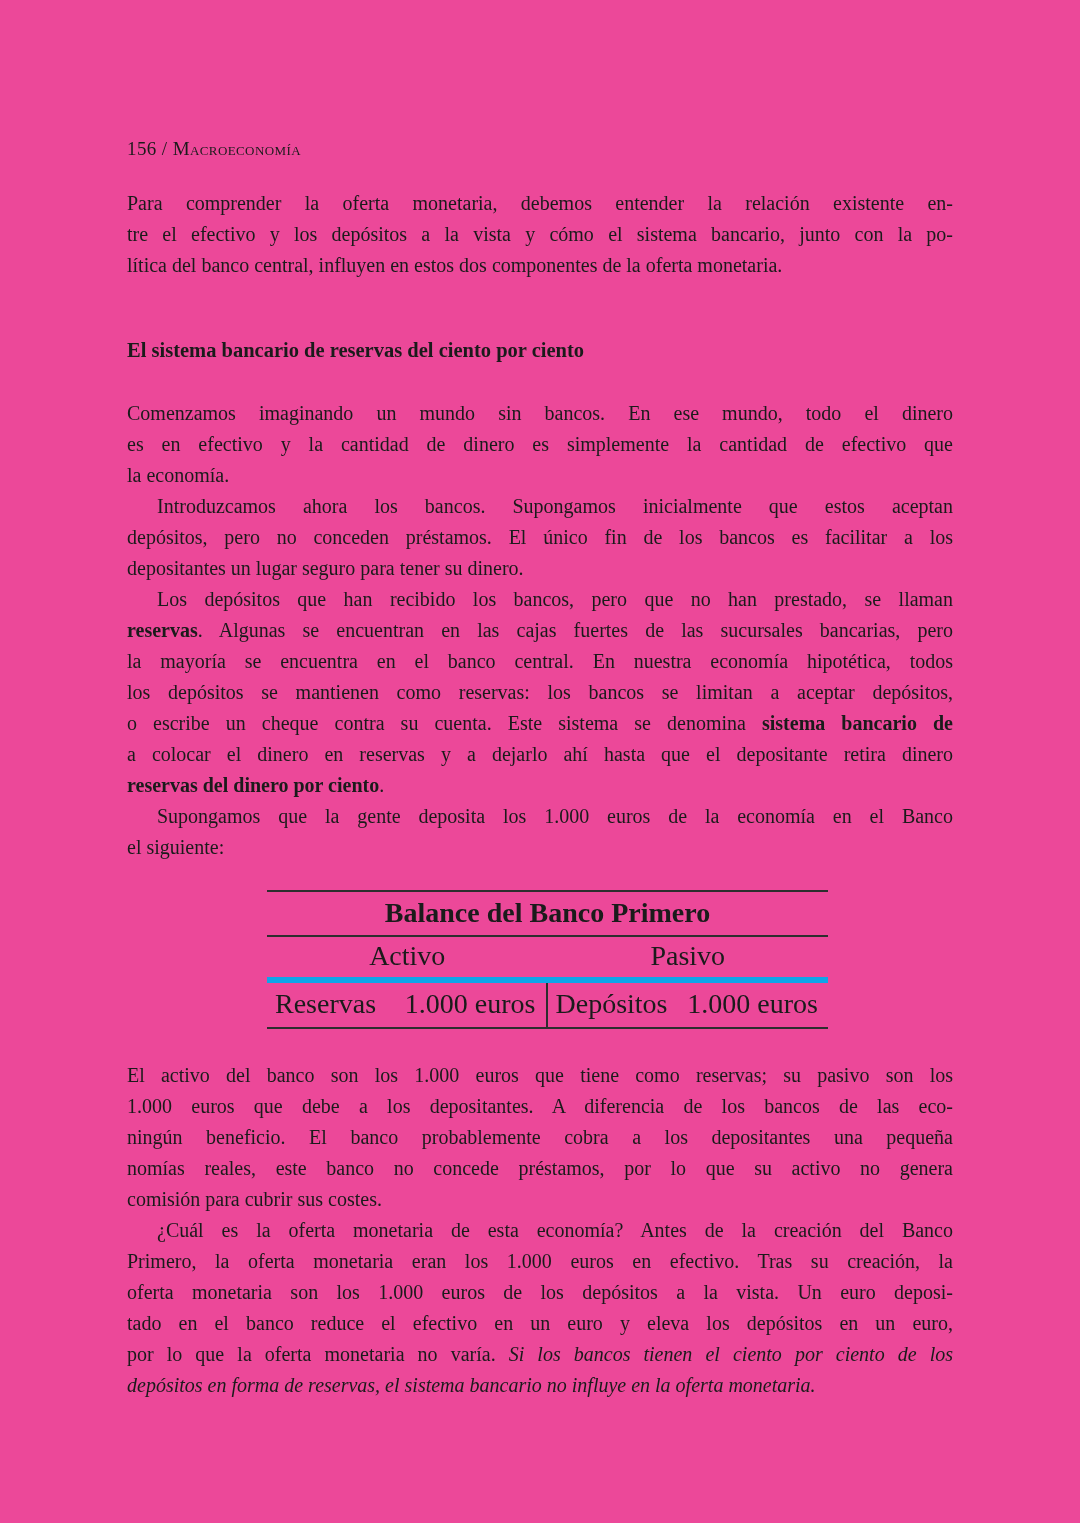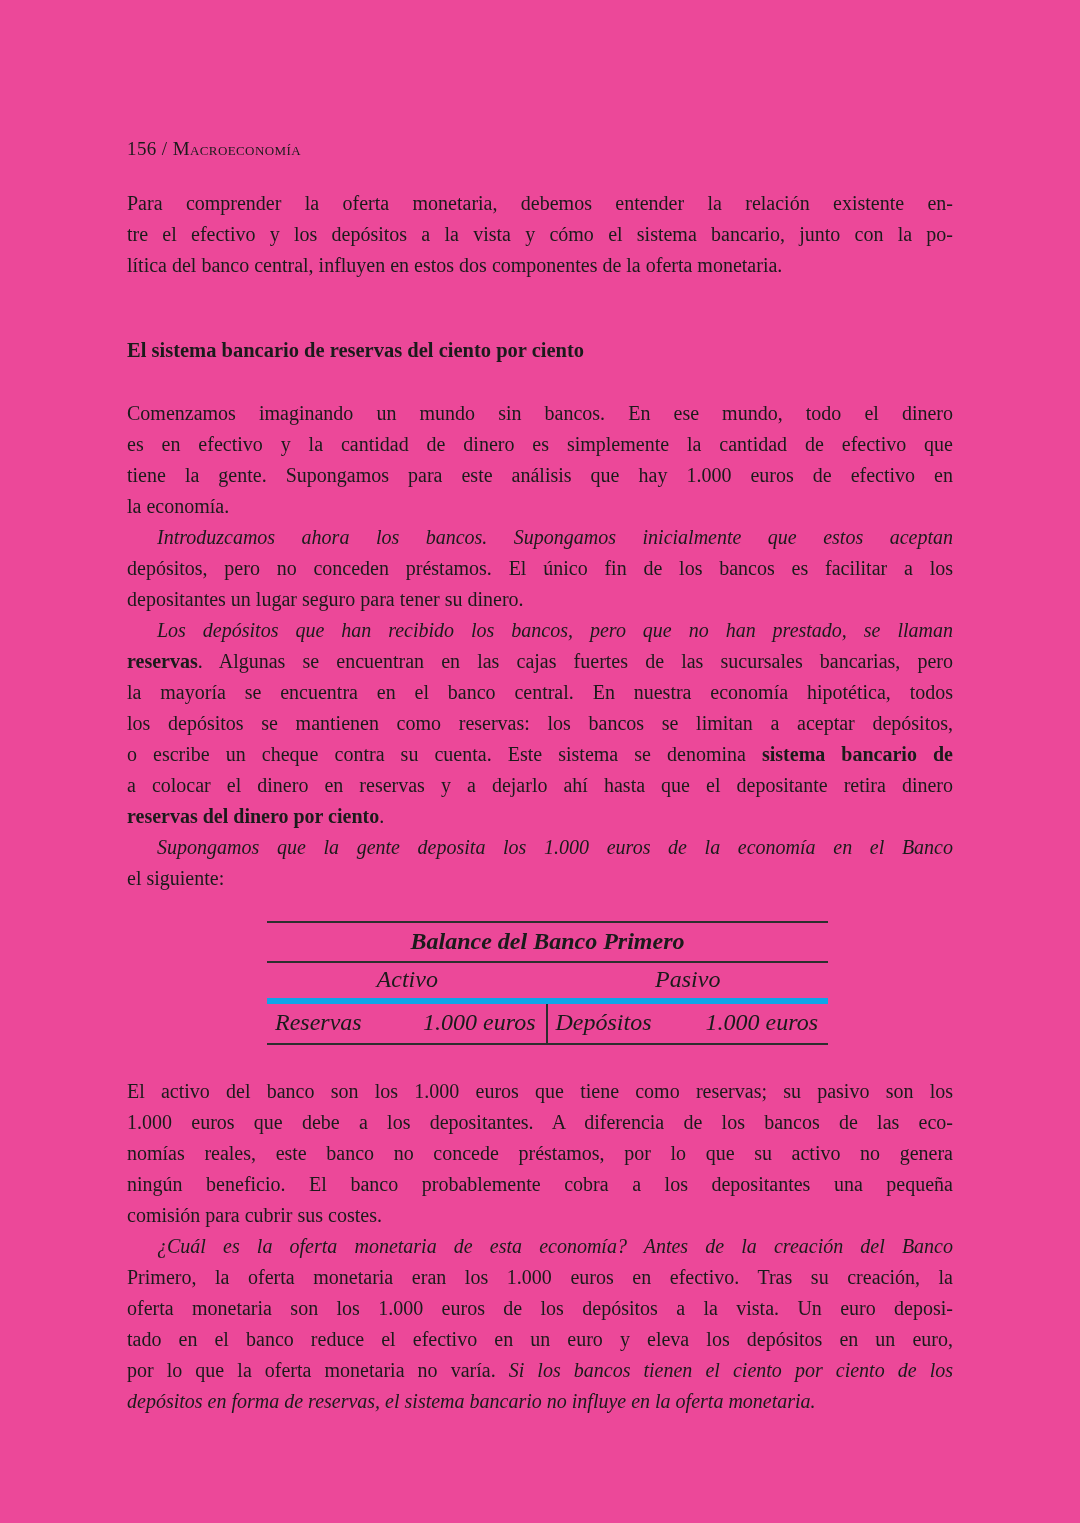--- a/index.html
+++ b/index.html
@@ -24,37 +24,36 @@
   }
   .para { }
   .tline {
     line-height: 31px;
     min-height: 31px;
   }
   .tline.just {
     text-align: justify;
     text-align-last: justify;
   }
-  .tline.ind { text-indent: 30px; font-style: italic; }
+  .tline.ind { text-indent: 30px; }
   .b { font-weight: bold; }
   .i { font-style: italic; }
   .section-heading {
     font-weight: bold;
     font-size: 20.5px;
     margin-top: 58px;
     margin-bottom: 36px;
   }
   
   .btable {
     width: 561px;
     margin: 27px 0 31px 140px;
     border-top: 2px solid #2e2e2e;
     border-bottom: 2px solid #2e2e2e;
-    font-size: 24px;
-    font-style: italic;
+    font-size: 28px;
   }
   .bt-title {
     text-align: center;
     font-weight: bold;
     padding: 5px 0 6px 0;
     border-bottom: 2px solid #2e2e2e;
   }
   .bt-head {
     display: flex;
     border-bottom: 6px solid #0ea5e9;
@@ -85,21 +84,20 @@
       <div class="tline just"><span>Para comprender la oferta monetaria, debemos entender la relación existente en-</span></div>
       <div class="tline just"><span>tre el efectivo y los depósitos a la vista y cómo el sistema bancario, junto con la po-</span></div>
       <div class="tline"><span>lítica del banco central, influyen en estos dos componentes de la oferta monetaria.</span></div>
     </div>
 
   <div class="section-heading">El sistema bancario de reservas del ciento por ciento</div>
 
   <div class="para">
       <div class="tline just"><span>Comenzamos imaginando un mundo sin bancos. En ese mundo, todo el dinero</span></div>
       <div class="tline just"><span>es en efectivo y la cantidad de dinero es simplemente la cantidad de efectivo que</span></div>
-      <div class="tline just"><span>tiene la gente. Supongamos para este análisis que hay 1.000 euros de efectivo en</span></div>
       <div class="tline"><span>la economía.</span></div>
     </div>
   <div class="para">
       <div class="tline just ind"><span>Introduzcamos ahora los bancos. Supongamos inicialmente que estos aceptan</span></div>
       <div class="tline just"><span>depósitos, pero no conceden préstamos. El único fin de los bancos es facilitar a los</span></div>
       <div class="tline"><span>depositantes un lugar seguro para tener su dinero.</span></div>
     </div>
   <div class="para">
       <div class="tline just ind"><span>Los depósitos que han recibido los bancos, pero que no han prestado, se llaman</span></div>
       <div class="tline just"><span class="b">reservas</span><span>. Algunas se encuentran en las cajas fuertes de las sucursales bancarias, pero</span></div>
@@ -128,22 +126,22 @@
       <div class="bt-cell">
         <span>Depósitos</span>
         <span>1.000 euros</span>
       </div>
     </div>
   </div>
 
   <div class="para">
       <div class="tline just"><span>El activo del banco son los 1.000 euros que tiene como reservas; su pasivo son los</span></div>
       <div class="tline just"><span>1.000 euros que debe a los depositantes. A diferencia de los bancos de las eco-</span></div>
+      <div class="tline just"><span>ningún beneficio. El banco probablemente cobra a los depositantes una pequeña</span></div>
       <div class="tline just"><span>nomías reales, este banco no concede préstamos, por lo que su activo no genera</span></div>
-      <div class="tline just"><span>ningún beneficio. El banco probablemente cobra a los depositantes una pequeña</span></div>
       <div class="tline"><span>comisión para cubrir sus costes.</span></div>
     </div>
   <div class="para">
       <div class="tline just ind"><span>¿Cuál es la oferta monetaria de esta economía? Antes de la creación del Banco</span></div>
       <div class="tline just"><span>Primero, la oferta monetaria eran los 1.000 euros en efectivo. Tras su creación, la</span></div>
       <div class="tline just"><span>oferta monetaria son los 1.000 euros de los depósitos a la vista. Un euro deposi-</span></div>
       <div class="tline just"><span>tado en el banco reduce el efectivo en un euro y eleva los depósitos en un euro,</span></div>
       <div class="tline just"><span>por lo que la oferta monetaria no varía. </span><span class="i">Si los bancos tienen el ciento por ciento de los</span></div>
       <div class="tline"><span class="i">depósitos en forma de reservas, el sistema bancario no influye en la oferta monetaria.</span></div>
     </div>

